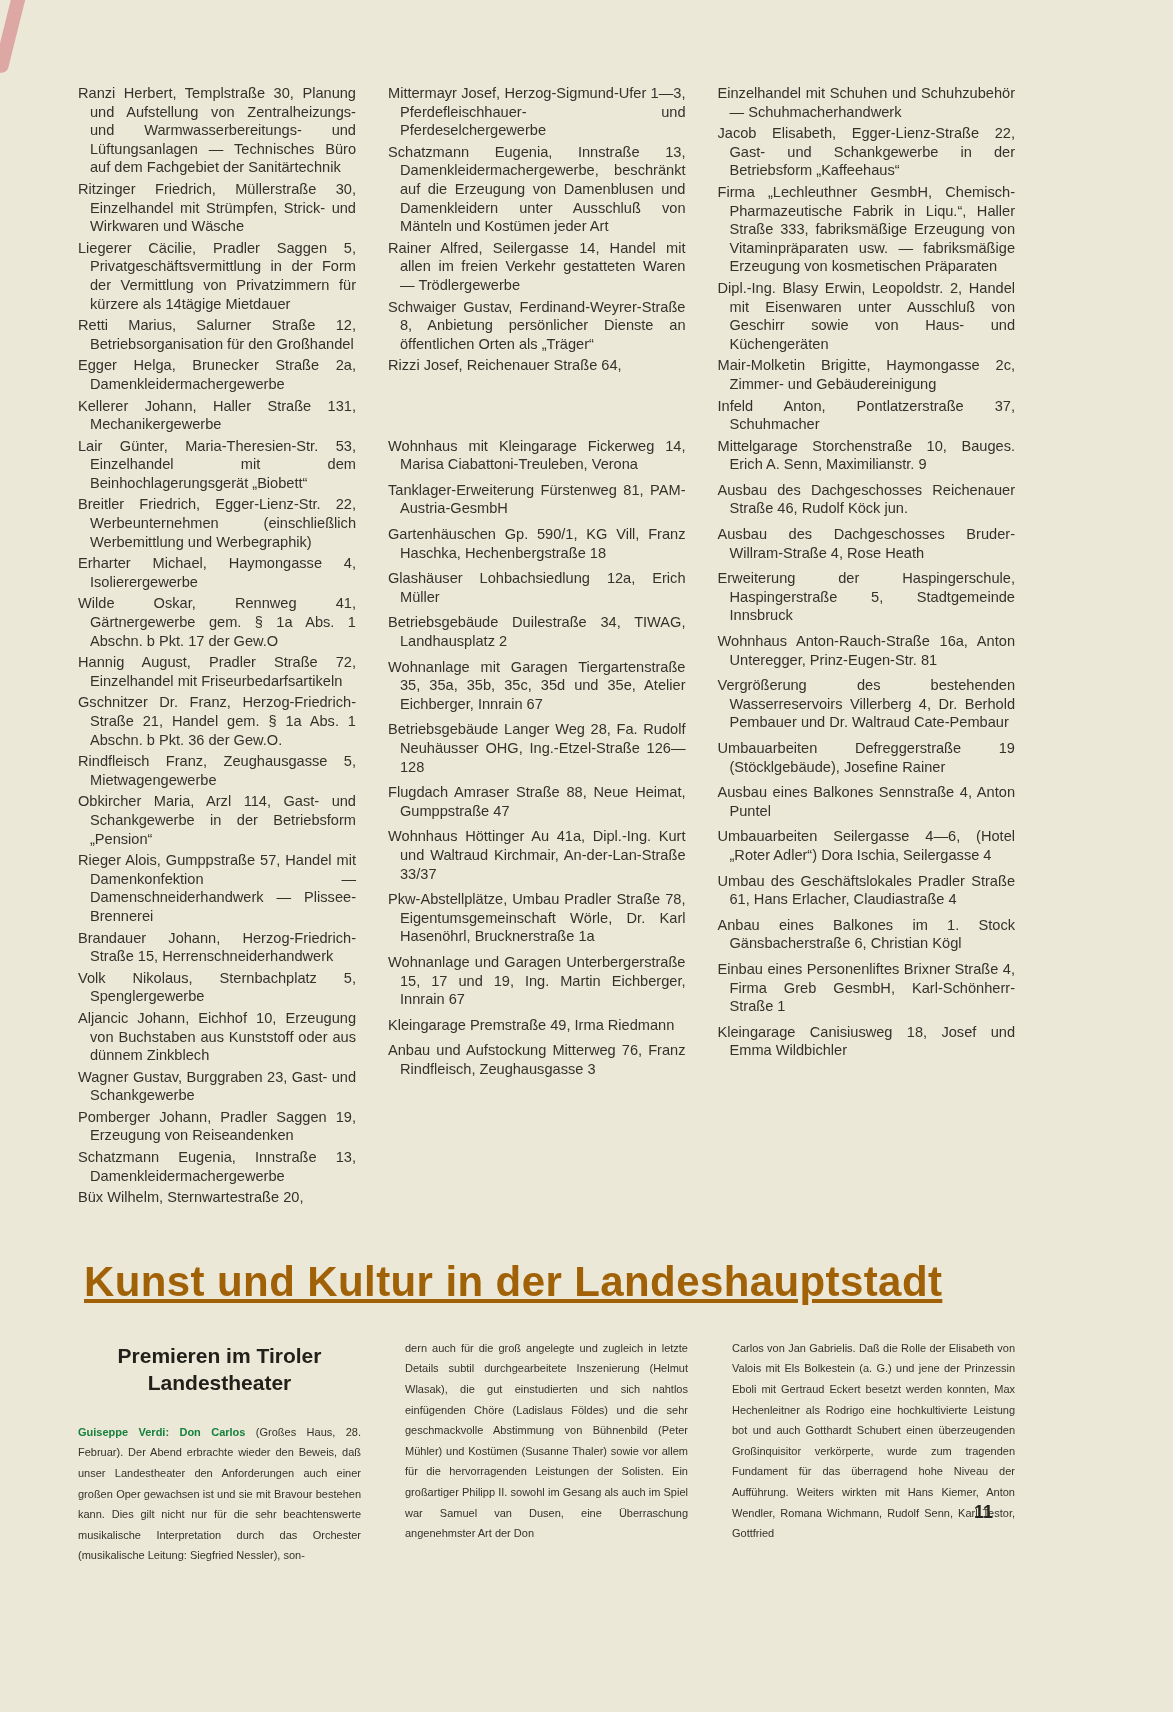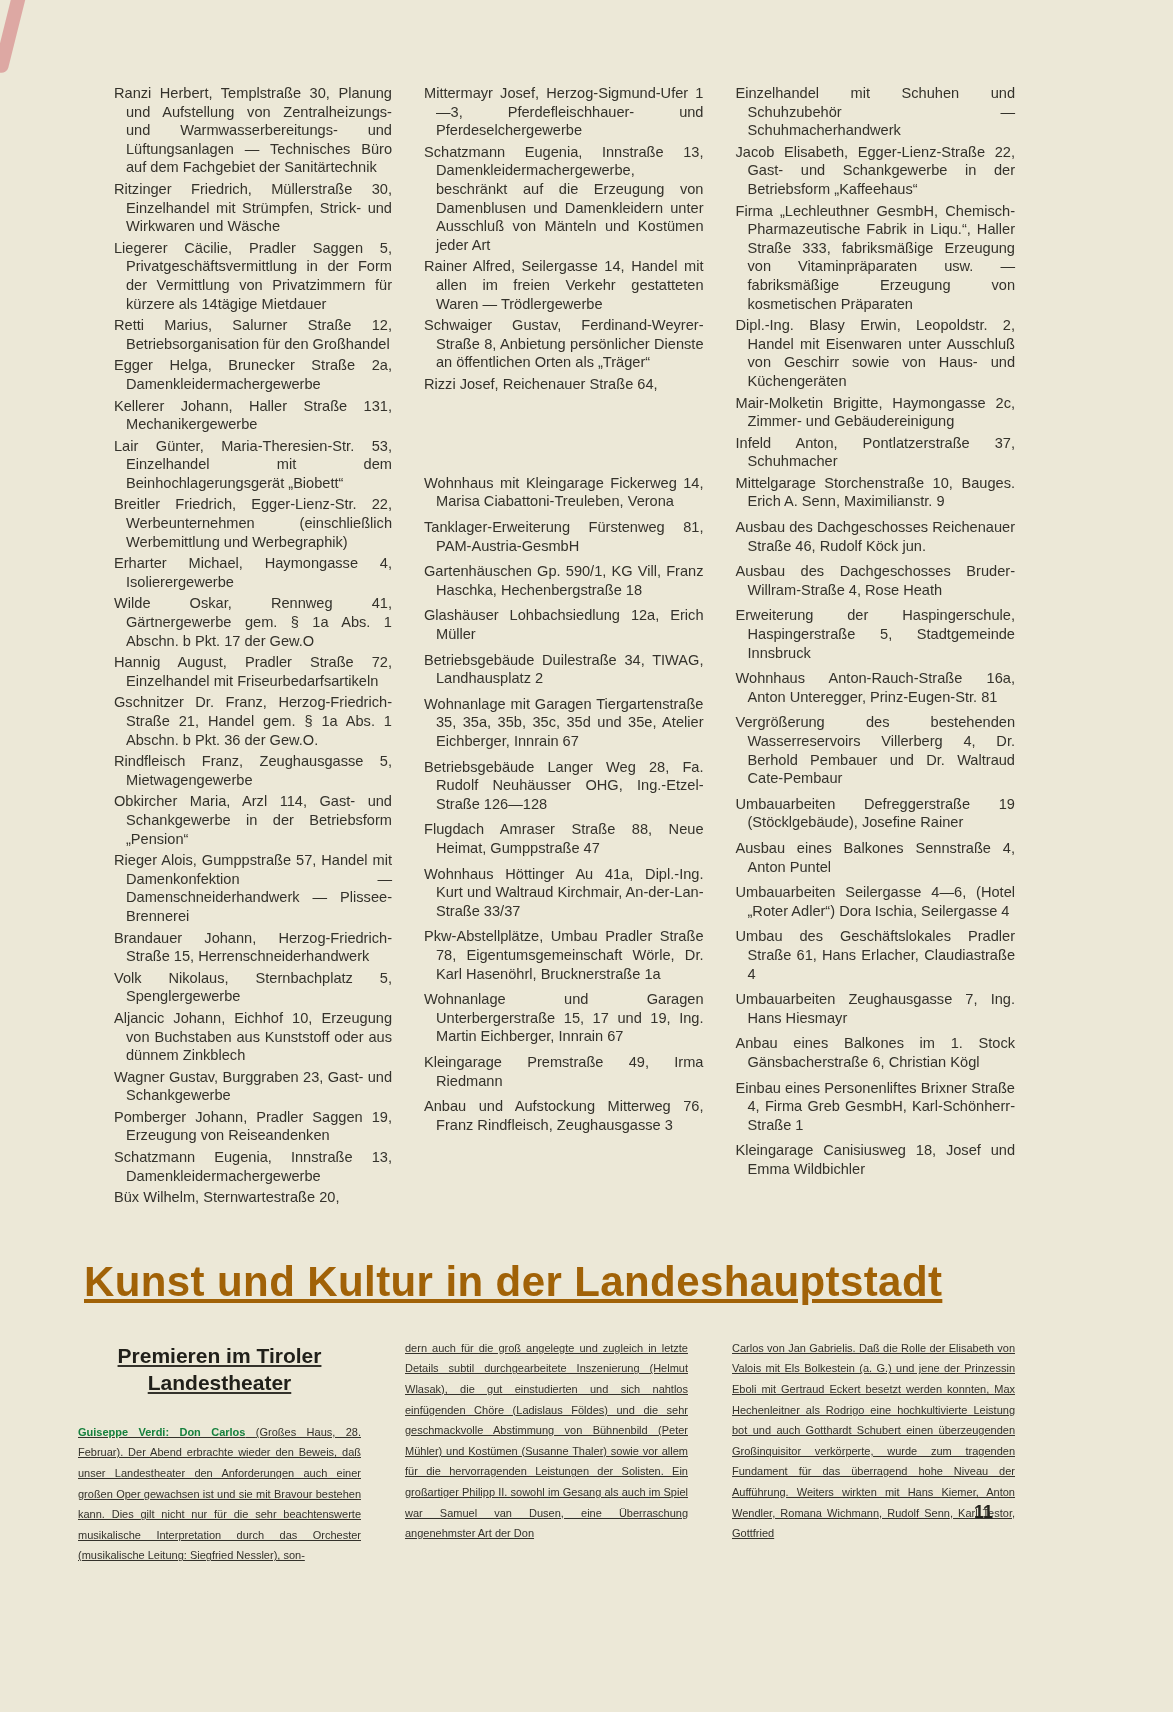--- a/index.html
+++ b/index.html
@@ -16,21 +16,21 @@
     overflow: hidden;
   }
   .scan-artifact {
     position: absolute;
     left: 4px; top: -18px;
     width: 14px; height: 92px;
     background: rgba(204,92,100,0.45);
     border-radius: 8px;
     transform: rotate(14deg);
   }
-  .top-flex { display: flex; gap: 32px; margin-left: 36px; }
+  .top-flex { display: flex; gap: 32px; }
   .col-left { width: 278px; flex: none; }
   .top-right { flex: 1; min-width: 0; }
   .top-right-cols { display: flex; gap: 32px; }
   .top-right-cols .col { flex: 1; min-width: 0; }
 
   .entry {
     margin: 0 0 3px 0;
     padding-left: 12px;
     text-indent: -12px;
     text-align: justify;
@@ -51,21 +51,21 @@
   .permits-cols .col { flex: 1; min-width: 0; }
 
   .culture-heading {
     font-size: 42px;
     font-weight: 700;
     color: #a16207;
     letter-spacing: 0.4px;
     margin: 48px 0 32px 6px;
     text-decoration: underline;
   }
-  .bottom-cols { display: flex; gap: 44px; text-decoration: underline; }
+  .bottom-cols { display: flex; gap: 44px; }
   .bottom-cols .col { flex: 1; min-width: 0; }
   .premieren-heading {
     font-size: 21px;
     font-weight: 700;
     line-height: 27px;
     text-align: center;
     color: #21201a;
     max-width: 235px;
     margin: 4px auto 26px auto;
   }
@@ -157,21 +157,20 @@
             <p class="entry">Mittelgarage Storchenstraße 10, Bauges. Erich A. Senn, Maximilianstr. 9</p>
             <p class="entry">Ausbau des Dachgeschosses Reichenauer Straße 46, Rudolf Köck jun.</p>
             <p class="entry">Ausbau des Dachgeschosses Bruder-Willram-Straße 4, Rose Heath</p>
             <p class="entry">Erweiterung der Haspingerschule, Haspingerstraße 5, Stadtgemeinde Innsbruck</p>
             <p class="entry">Wohnhaus Anton-Rauch-Straße 16a, Anton Unteregger, Prinz-Eugen-Str. 81</p>
             <p class="entry">Vergrößerung des bestehenden Wasserreservoirs Villerberg 4, Dr. Berhold Pembauer und Dr. Waltraud Cate-Pembaur</p>
             <p class="entry">Umbauarbeiten Defreggerstraße 19 (Stöcklgebäude), Josefine Rainer</p>
             <p class="entry">Ausbau eines Balkones Sennstraße 4, Anton Puntel</p>
             <p class="entry">Umbauarbeiten Seilergasse 4—6, (Hotel „Roter Adler“) Dora Ischia, Seilergasse 4</p>
             <p class="entry">Umbau des Geschäftslokales Pradler Straße 61, Hans Erlacher, Claudiastraße 4</p>
-            <p class="entry">Umbauarbeiten Zeughausgasse 7, Ing. Hans Hiesmayr</p>
             <p class="entry">Anbau eines Balkones im 1. Stock Gänsbacherstraße 6, Christian Kögl</p>
             <p class="entry">Einbau eines Personenliftes Brixner Straße 4, Firma Greb GesmbH, Karl-Schönherr-Straße 1</p>
             <p class="entry">Kleingarage Canisiusweg 18, Josef und Emma Wildbichler</p>
           </div>
       </div>
     </div>
   </div>
 
   <h1 class="culture-heading">Kunst und Kultur in der Landeshauptstadt</h1>
 

